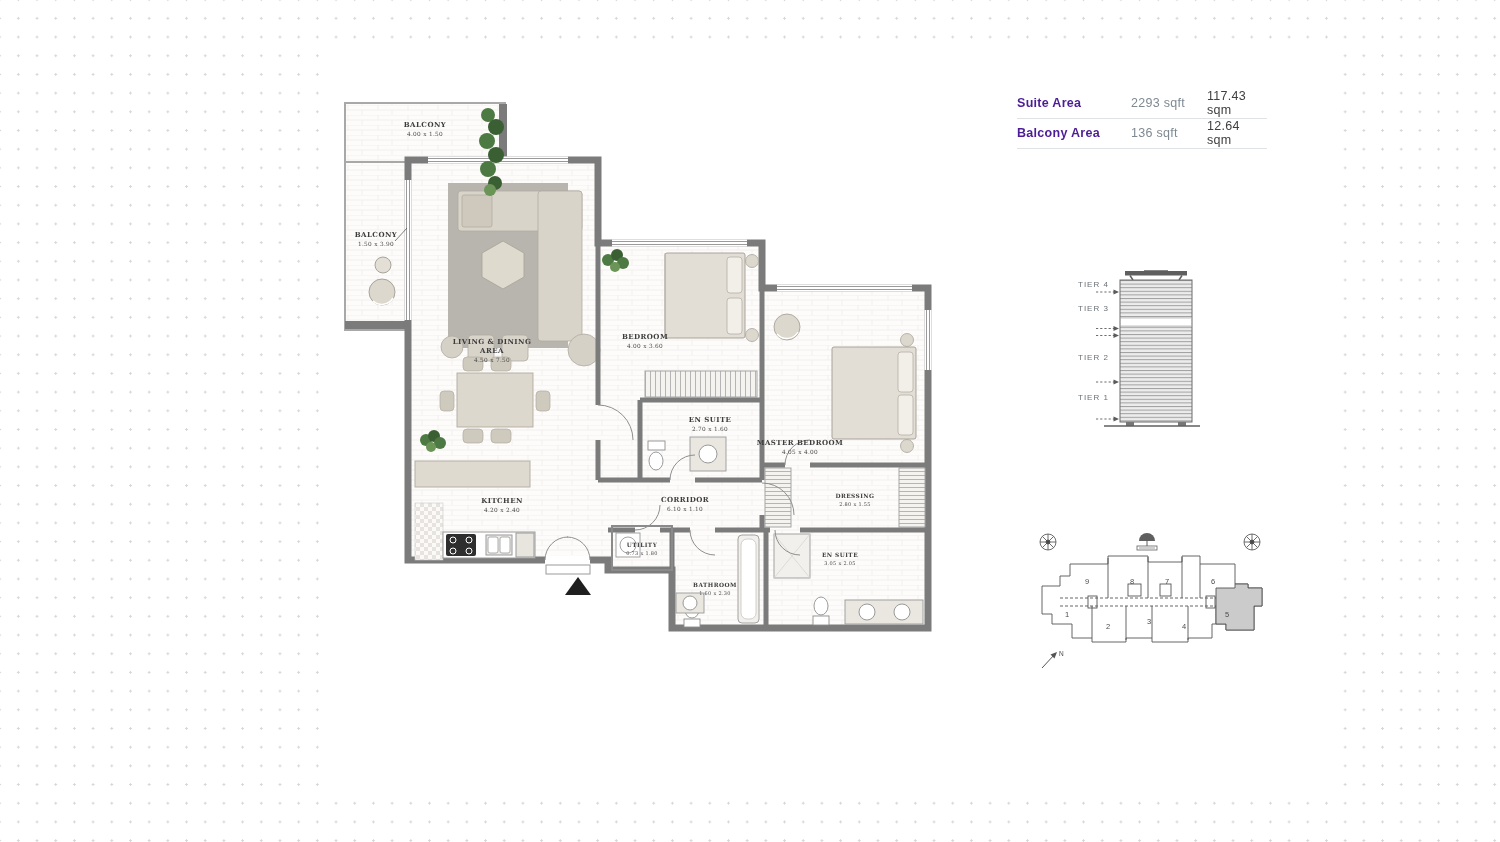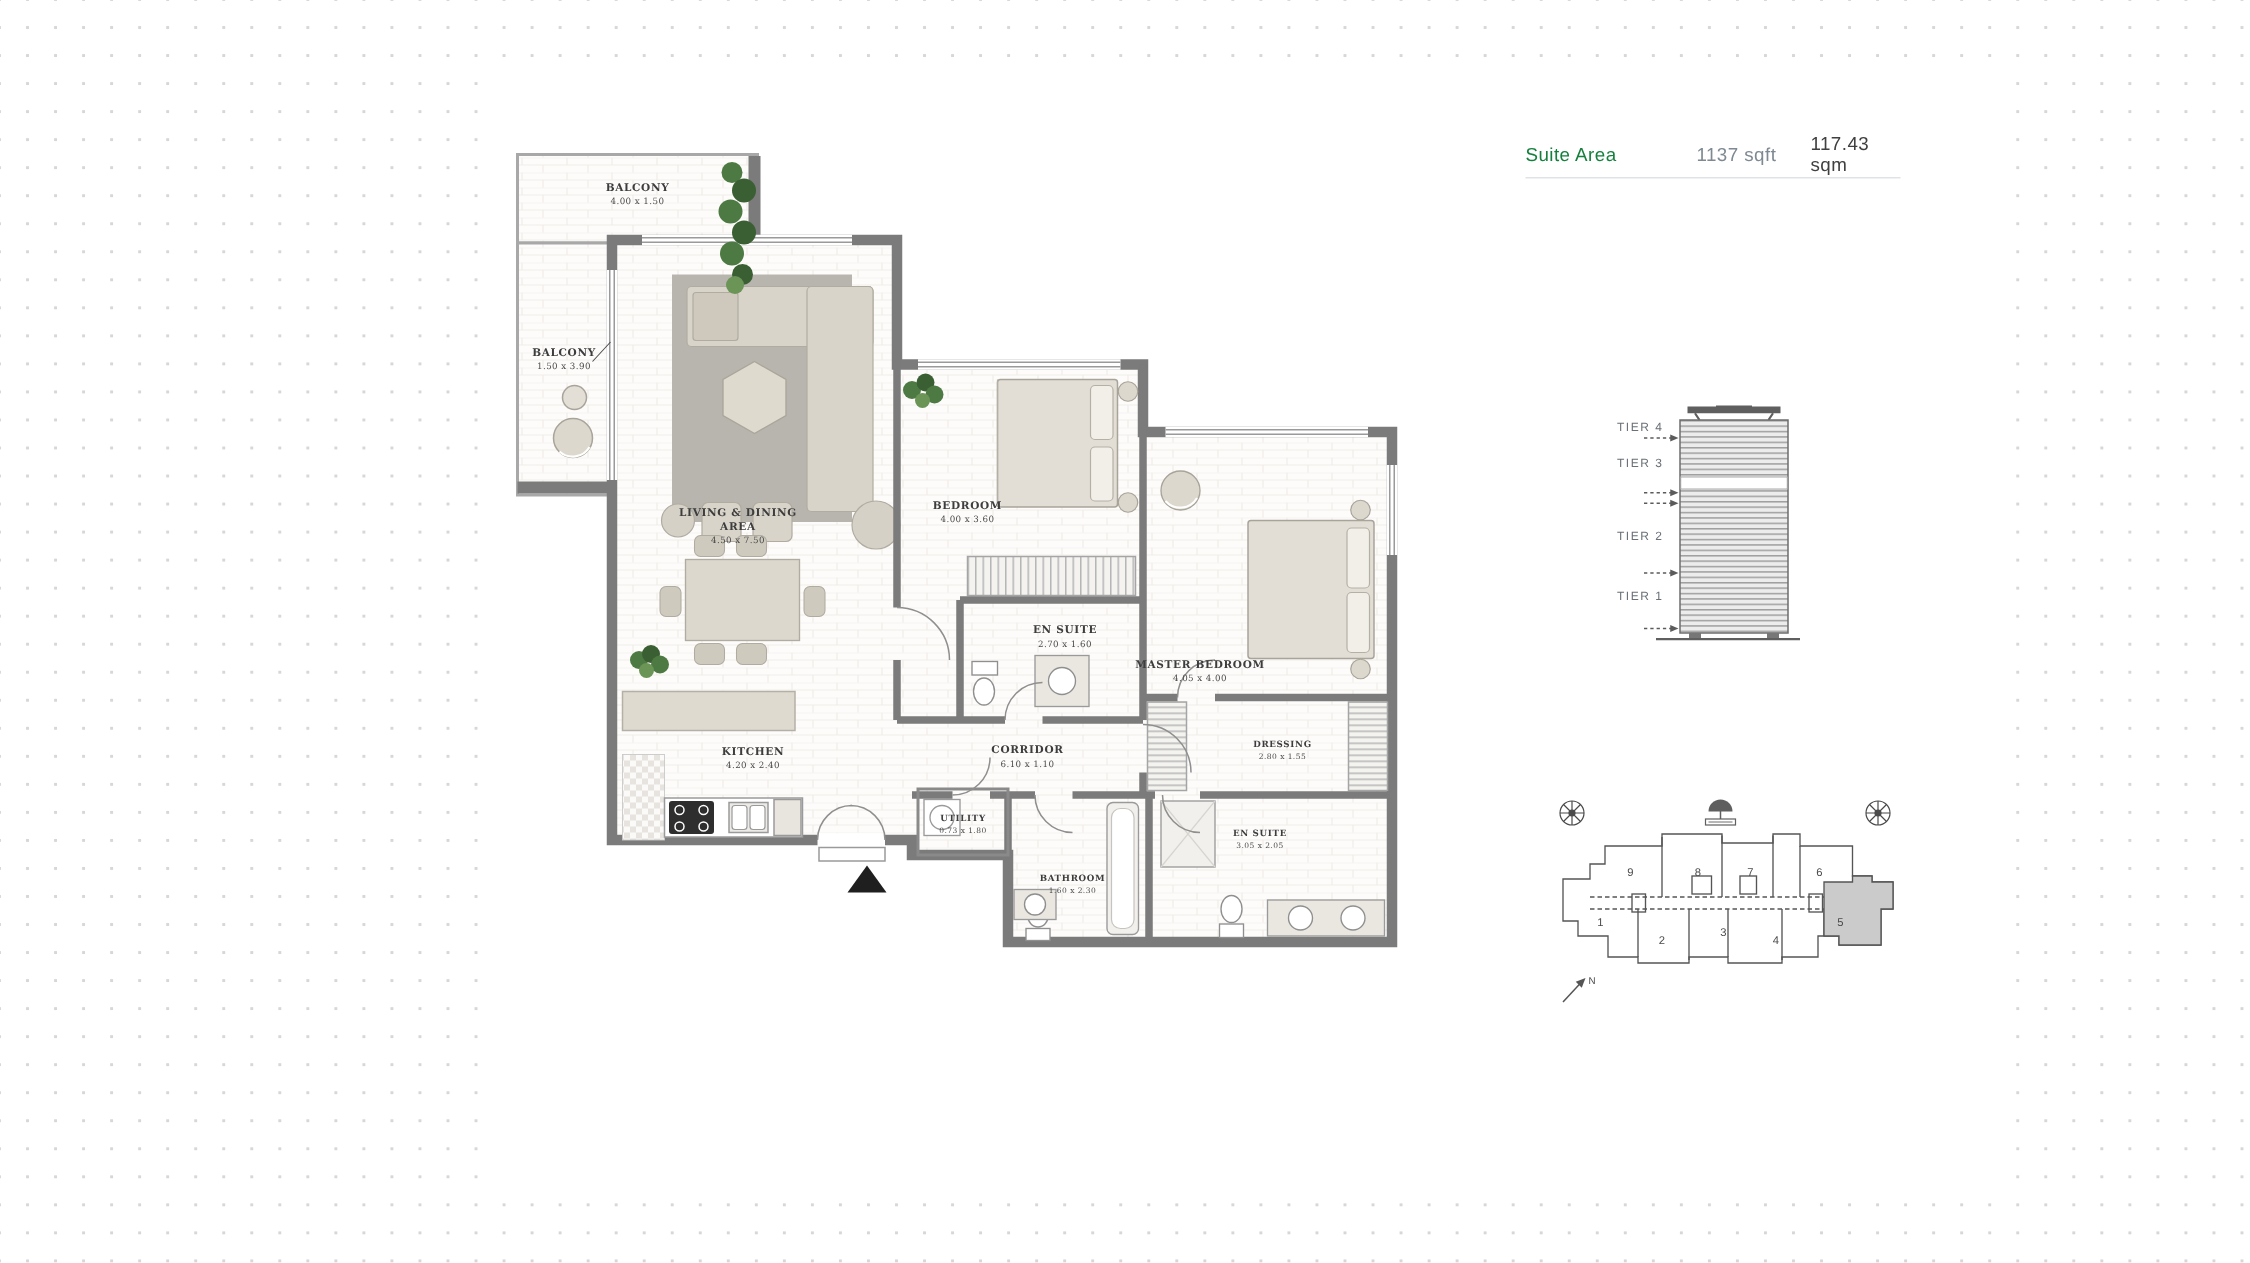--- a/index.html
+++ b/index.html
@@ -7,21 +7,21 @@
         font-family:"Liberation Sans",sans-serif;}
   .dots{position:absolute;inset:0;
         background-image:radial-gradient(circle,#d7d7d7 1.1px,rgba(255,255,255,0) 1.3px);
         background-size:18.7px 18.7px;background-position:9px 9px;}
   .panel{position:absolute;left:333px;top:50px;width:1000px;height:745px;background:#ffffff;}
   .abs{position:absolute;}
   
   .area-table{position:absolute;left:1017px;top:88px;width:250px;font-size:12.5px;letter-spacing:.3px;}
   .area-row{display:flex;align-items:center;height:29.5px;}
   .area-row.sep{border-bottom:1px solid #dfe3e6;}
-  .a-label{flex:0 0 114px;color:#15803d;}
+  .a-label{flex:0 0 114px;color:#4c1d95;font-weight:bold;}
   .a-sqft{flex:0 0 76px;color:#7e8992;}
   .a-sqm{flex:1;color:#404040;}
   
   .tier-label{font-size:8px;fill:#6a7077;letter-spacing:1px;font-family:"Liberation Sans",sans-serif;}
   
   .room-name{font-family:"DejaVu Serif",serif;font-weight:700;font-size:7px;letter-spacing:.45px;fill:#3d3d3d;text-anchor:middle;}
   .room-dims{font-family:"DejaVu Serif",serif;font-size:5.8px;letter-spacing:.3px;fill:#4a4a4a;text-anchor:middle;}
   .room-name.sm{font-size:5.8px;}
   .room-dims.sm{font-size:5px;}
   .unit-num{font-family:"Liberation Sans",sans-serif;font-size:7.5px;fill:#4c4c4c;text-anchor:middle;}
@@ -260,22 +260,27 @@
       <text class="room-dims sm" x="375" y="500">1.60 x 2.30</text>
 
       <text class="room-name sm" x="500" y="462">EN SUITE</text>
       <text class="room-dims sm" x="500" y="470">3.05 x 2.05</text>
     </g>
   </svg>
 
   <div class="area-table">
     <div class="area-row sep">
       <span class="a-label">Suite Area</span>
-      <span class="a-sqft">1137 sqft</span>
+      <span class="a-sqft">2293 sqft</span>
       <span class="a-sqm">117.43 sqm</span>
+    </div>
+    <div class="area-row sep">
+      <span class="a-label">Balcony Area</span>
+      <span class="a-sqft">136 sqft</span>
+      <span class="a-sqm">12.64 sqm</span>
     </div>
   </div>
 
   <svg class="abs" style="left:1072px;top:262px" width="140" height="175" viewBox="0 0 140 175">
     <defs>
       <pattern id="floors" patternUnits="userSpaceOnUse" width="4" height="3.6">
         <rect width="4" height="3.6" fill="#ececec"></rect>
         <path d="M0,0.5 H4" stroke="#9f9f9f" stroke-width="1"></path>
       </pattern>
     </defs>

